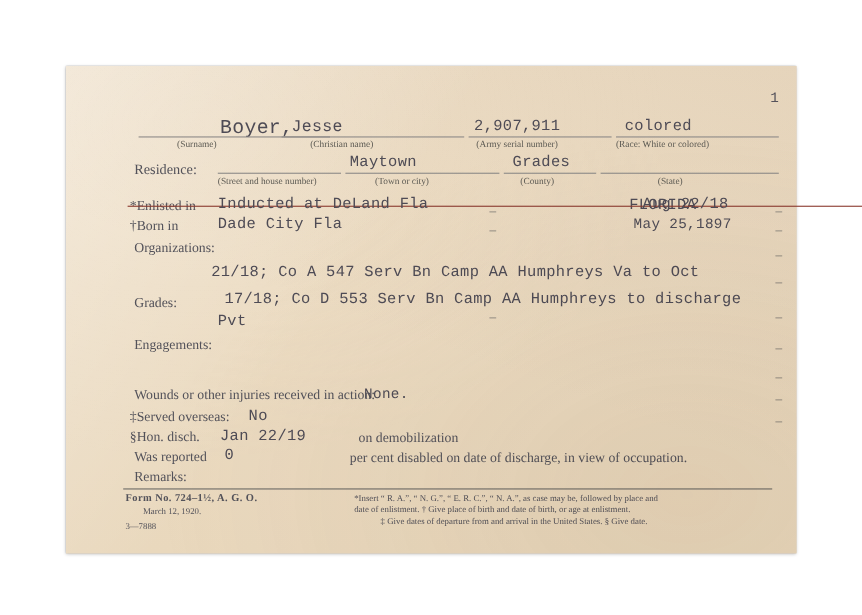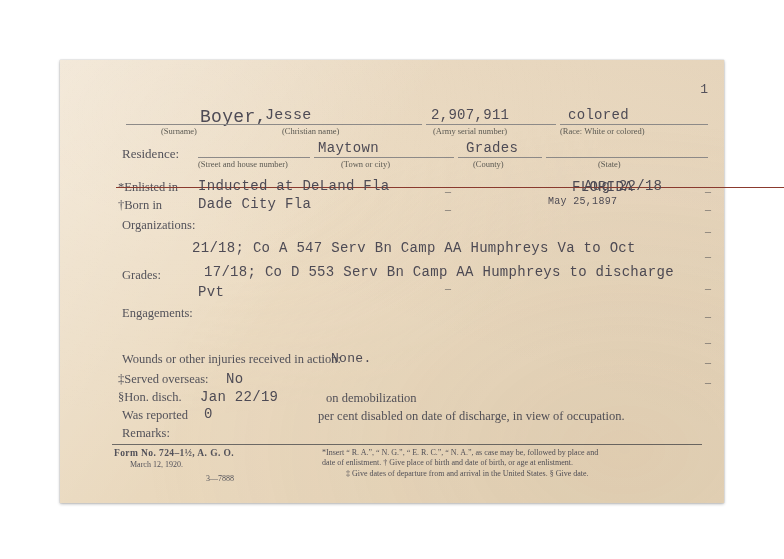--- a/index.html
+++ b/index.html
@@ -160,21 +160,21 @@
     <span>*Enlisted in</span>
     <span class="xline"></span>
   </div>
   <div class="val type" style="left:138px; top:118px; font-size:14px;">Inducted at DeLand Fla</div>
   <div class="val type" style="left:524px; top:118px; font-size:14px;">Aug 22/18</div>
   <div class="dash" style="left:385px; top:125px;">–</div>
   <div class="dash" style="left:645px; top:125px;">–</div>
 
   <div class="lbl printed" style="left:58px; top:138px; font-size:12.5px;">†Born in</div>
   <div class="val type" style="left:138px; top:136px; font-size:14px;">Dade City Fla</div>
-  <div class="val type" style="left:488px; top:136px; font-size:10px;">May 25,1897</div>
+  <div class="val type" style="left:516px; top:136px; font-size:13px;">May 25,1897</div>
   <div class="dash" style="left:385px; top:143px;">–</div>
   <div class="dash" style="left:645px; top:143px;">–</div>
 
   <div class="lbl printed" style="left:62px; top:158px; font-size:12.5px;">Organizations:</div>
   <div class="val type" style="left:132px; top:180px; font-size:14px;">21/18; Co A 547 Serv Bn Camp AA Humphreys Va to Oct</div>
   <div class="val type" style="left:132px; top:204px; font-size:14px;margin-left:12px;">17/18; Co D 553 Serv Bn Camp AA Humphreys to discharge</div>
   <div class="dash" style="left:645px; top:165px;">–</div>
   <div class="dash" style="left:645px; top:190px;">–</div>
 
   <div class="lbl printed" style="left:62px; top:208px; font-size:12.5px;">Grades:</div>
@@ -204,21 +204,21 @@
   <div class="lbl printed" style="left:258px; top:349px; font-size:12.5px;">per cent disabled on date of discharge, in view of occupation.</div>
 
   <div class="lbl printed" style="left:62px; top:366px; font-size:12.5px;">Remarks:</div>
   <div class="val type" style="left:160px; top:366px; font-size:14px;"></div>
 
   <div class="footrule"></div>
 
   <div class="footer-left printed">
     <div class="bold-small">Form No. 724–1½, A. G. O.</div>
     <div class="tiny" style="padding-left:16px;">March 12, 1920.</div>
-    <div class="tiny" style="padding-top:4px;text-align:right;">3—7888</div>
+    <div class="tiny" style="padding-top:4px;">3—7888</div>
   </div>
 
   <div class="footer-right printed">
     <div class="tiny">*Insert “ R. A.”, “ N. G.”, “ E. R. C.”, “ N. A.”, as case may be, followed by place and</div>
     <div class="tiny">date of enlistment.          † Give place of birth and date of birth, or age at enlistment.</div>
     <div class="tiny" style="padding-left:24px;">‡ Give dates of departure from and arrival in the United States.   § Give date.</div>
   </div>
 
 </div>
 

